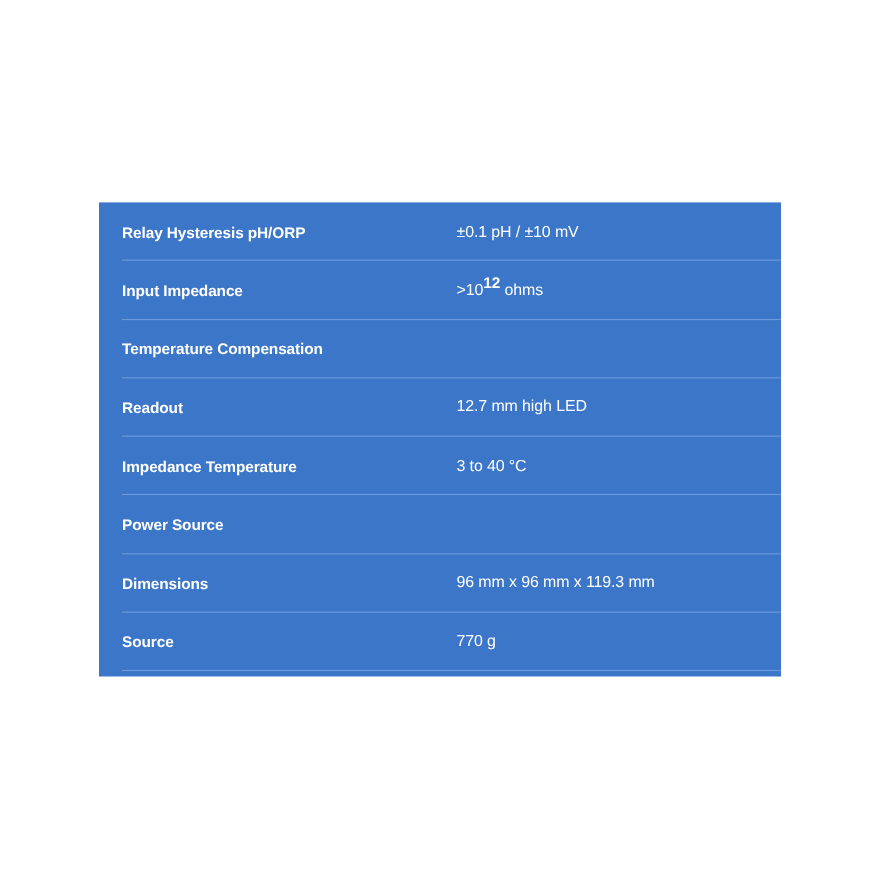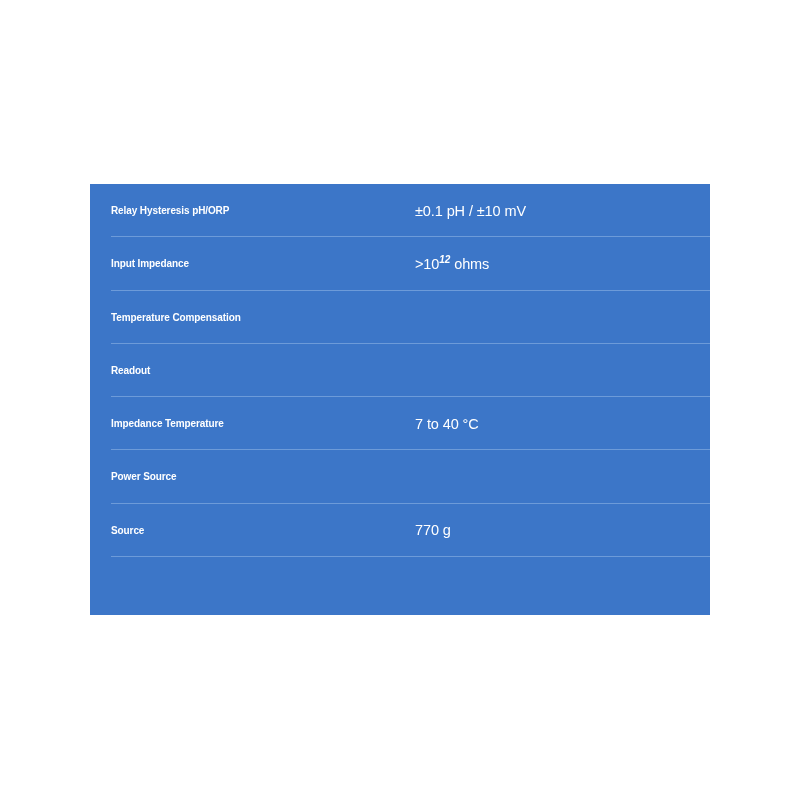--- a/index.html
+++ b/index.html
@@ -42,43 +42,42 @@
     bottom: 0;
     height: 1px;
     background: #6d9bd9;
   }
 
   .spec-label {
     position: absolute;
     left: 21px;
     width: 300px;
     color: #ffffff;
-    font-size: 10px;
+    font-size: 14px;
     font-weight: bold;
     letter-spacing: -0.1px;
     white-space: nowrap;
   }
 
   .spec-value {
     position: absolute;
     left: 325px;
     right: 11px;
     color: #ffffff;
     font-size: 14.5px;
     font-weight: normal;
     letter-spacing: -0.1px;
     white-space: nowrap;
   }
 
   .spec-value sup {
-    font-size: 10px;
+    font-size: 14px;
     font-weight: bold;
     vertical-align: super;
     line-height: 0;
-    font-style: italic;
   }
 
   .spec-value b {
     font-weight: bold;
   }
 </style>
 </head>
 <body>
 
 <div id="spec-panel">
@@ -92,30 +91,35 @@
     <span class="spec-label">Input Impedance</span>
     <span class="spec-value"><span>&gt;10</span><sup>12</sup><span> ohms</span></span>
   </div>
 
   <div class="spec-row">
     <span class="spec-label">Temperature Compensation</span>
   </div>
 
   <div class="spec-row">
     <span class="spec-label">Readout</span>
+    <span class="spec-value">12.7 mm high LED</span>
   </div>
 
   <div class="spec-row">
     <span class="spec-label">Impedance Temperature</span>
-    <span class="spec-value">7 to 40 °C</span>
+    <span class="spec-value">3 to 40 °C</span>
   </div>
 
   <div class="spec-row">
     <span class="spec-label">Power Source</span>
   </div>
 
+  <div class="spec-row">
+    <span class="spec-label">Dimensions</span>
+    <span class="spec-value">96 mm x 96 mm x 119.3 mm</span>
+  </div>
 
   <div class="spec-row">
     <span class="spec-label">Source</span>
     <span class="spec-value">770 g</span>
   </div>
 
 </div>
 
 </body></html>

